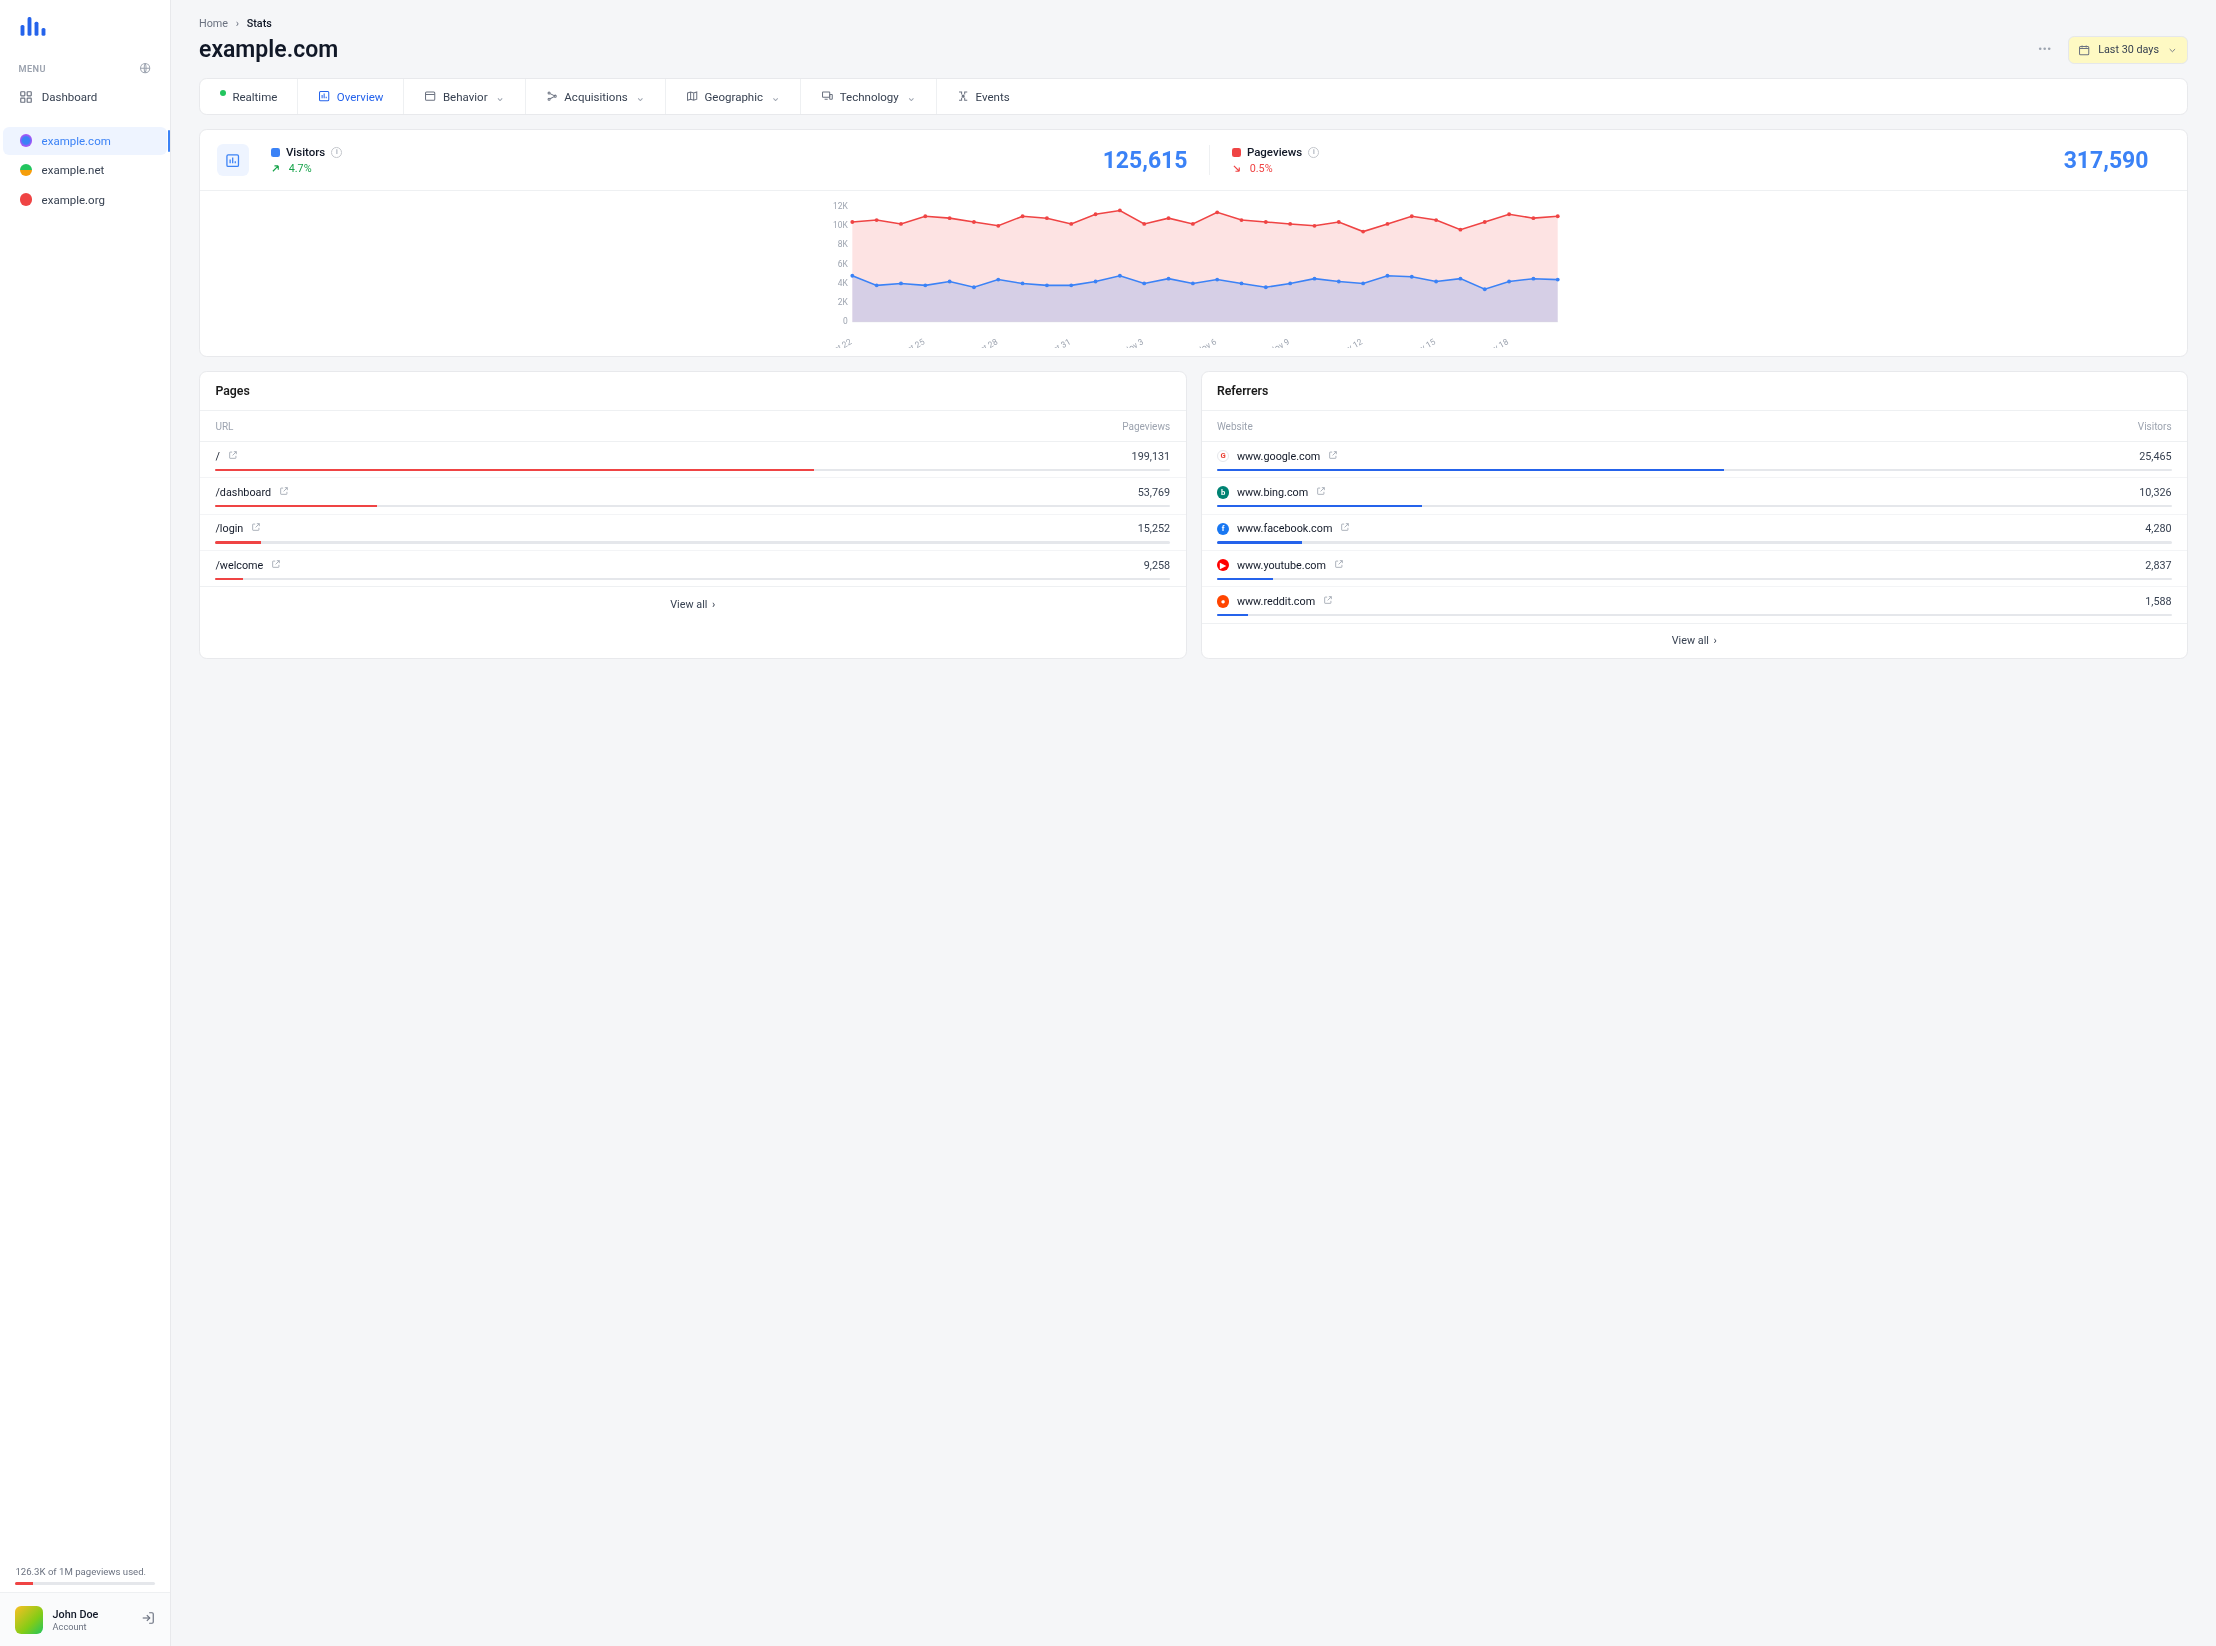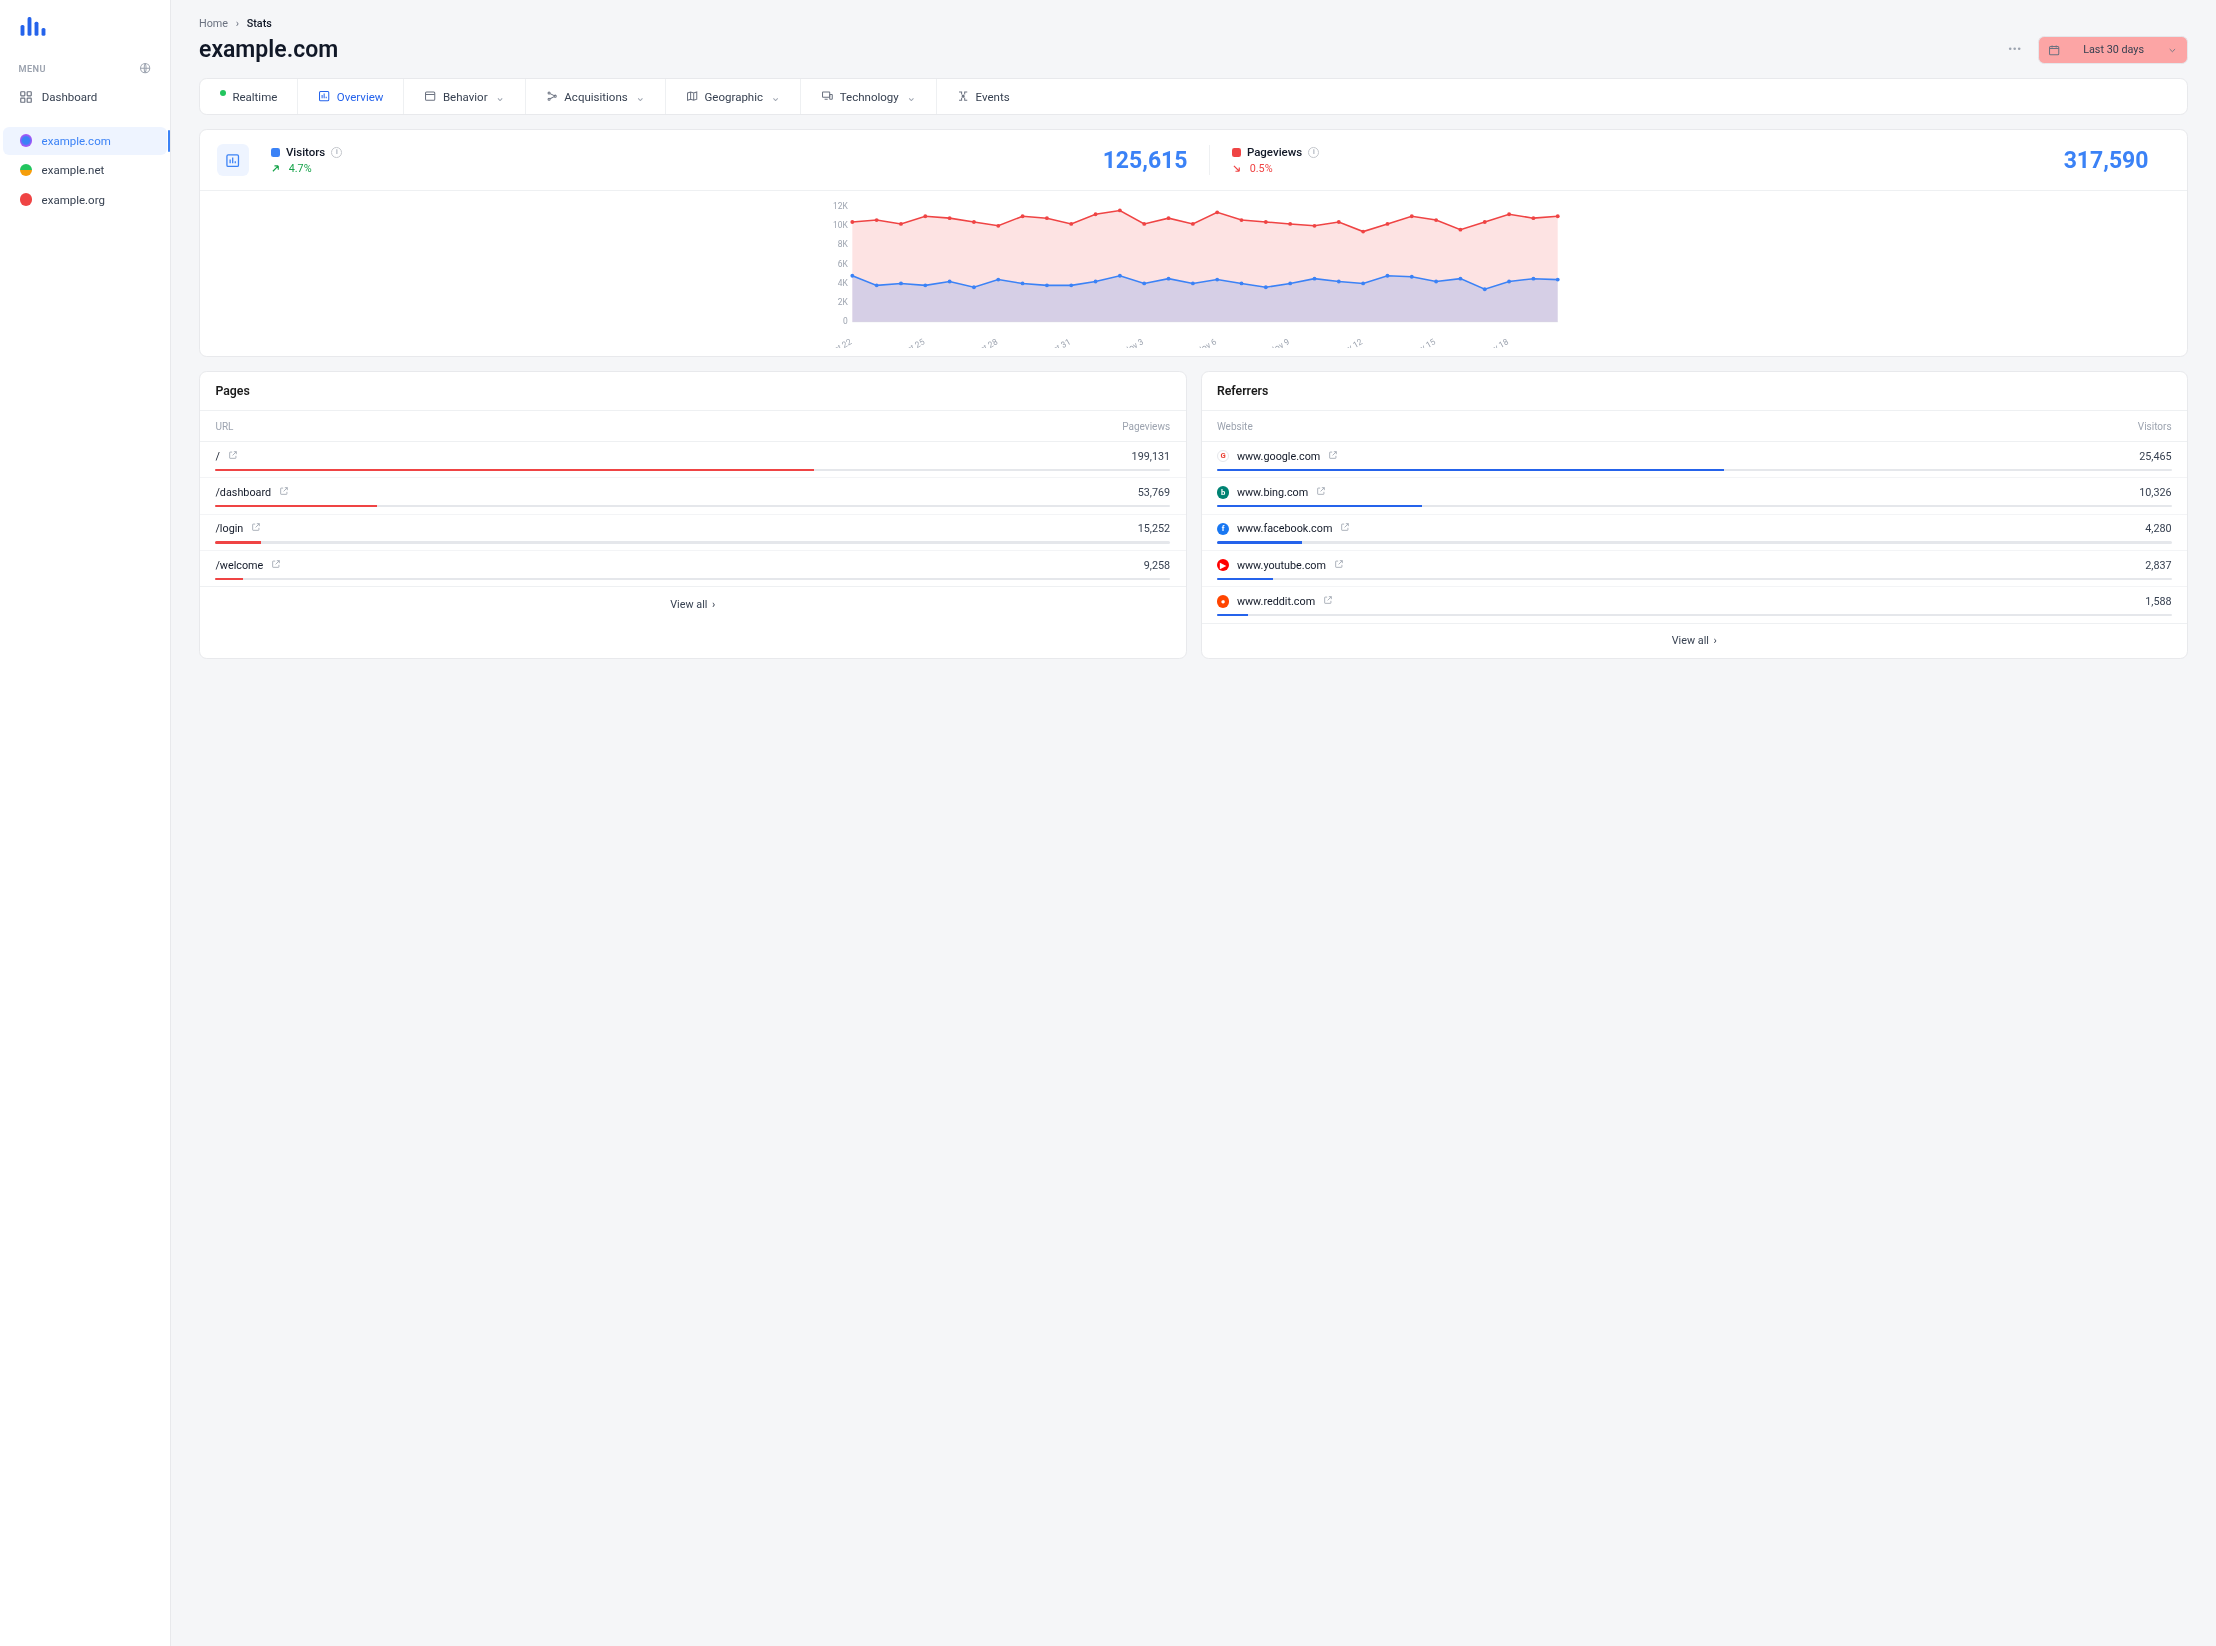--- a/index.html
+++ b/index.html
@@ -33,21 +33,21 @@
 .account-arrow{margin-left:auto; color:#6b7280; cursor:pointer;}
 
 
 .main { flex:1; padding: 14px 28px 31px; max-width: 100%; }
 .breadcrumb { display:flex; align-items:center; gap:7.7px; color:#6b7280; font-size:10.8px; padding: 3.1px 0 1.5px;}
 .breadcrumb .cur{color:#111827; font-weight:500;}
 .header { display:flex; align-items:center; justify-content:space-between; padding: 4.6px 0 14px;}
 .page-title{font-size:23px; font-weight:600; color:#111827;}
 .header-right{display:flex; align-items:center; gap:10.8px;}
 .more-btn{color:#9ca3af; cursor:pointer; padding:4.6px;}
-.range-btn{display:flex; align-items:center; gap:23px; background:#fca5a5; border:0.8px solid #e5e7eb; border-radius:6.2px; padding:6.2px 9.2px; color:#374151; cursor:pointer;}
+.range-btn{display:flex; align-items:center; gap:8px; background:#fef9c3; border:0.8px solid #e5e7eb; border-radius:6.2px; padding:6.2px 9.2px; color:#374151; cursor:pointer;}
 
 
 .tabs { display:flex; background:#fff; border:0.8px solid #e8e9ec; border-radius:7.7px; overflow:hidden;}
 .tab { display:flex; align-items:flex-start; gap:6.2px; padding:10.8px 20px; color:#374151; cursor:pointer; font-size:11.5px; border-right:0.8px solid #eef0f2;}
 .tab:last-child{border-right:none;}
 .tab.active{color:#2563eb;}
 .tab .dot-green{width:6.2px; height:6.2px; background:#22c55e; border-radius:50%;}
 .tab .chev{margin-left:1.5px; color:#9ca3af;}
 
 
@@ -145,20 +145,42 @@
         <div class="site-item">
           <span class="favicon fi-green"></span>
           <span>example.net</span>
         </div>
         <div class="site-item">
           <span class="favicon fi-red"></span>
           <span>example.org</span>
         </div>
       </div>
 
+    <div class="sidebar-bottom">
+      <div class="usage">
+        <div>126.3K of 1M pageviews used.</div>
+        <div class="usage-bar">
+            <div class="usage-bar-fill" id="usage-fill" style="width: 12.63%;"></div>
+          </div>
+      </div>
+      <div class="account">
+        <div class="avatar"></div>
+        <div>
+          <div class="account-name">John Doe</div>
+          <div class="account-sub">Account</div>
+        </div>
+        <span class="account-arrow">
+          <svg width="14" height="14" viewBox="0 0 24 24" fill="none" stroke="currentColor" stroke-width="2">
+              <path d="M14 3h5a2 2 0 012 2v14a2 2 0 01-2 2h-5"></path>
+              <path d="M10 17l5-5-5-5"></path>
+              <path d="M15 12H3"></path>
+            </svg>
+        </span>
+      </div>
+    </div>
   </aside>
 
   <main class="main">
     <div class="breadcrumb">
       <span>Home</span>
       <span>›</span>
       <span class="cur">Stats</span>
     </div>
 
     <div class="header">

